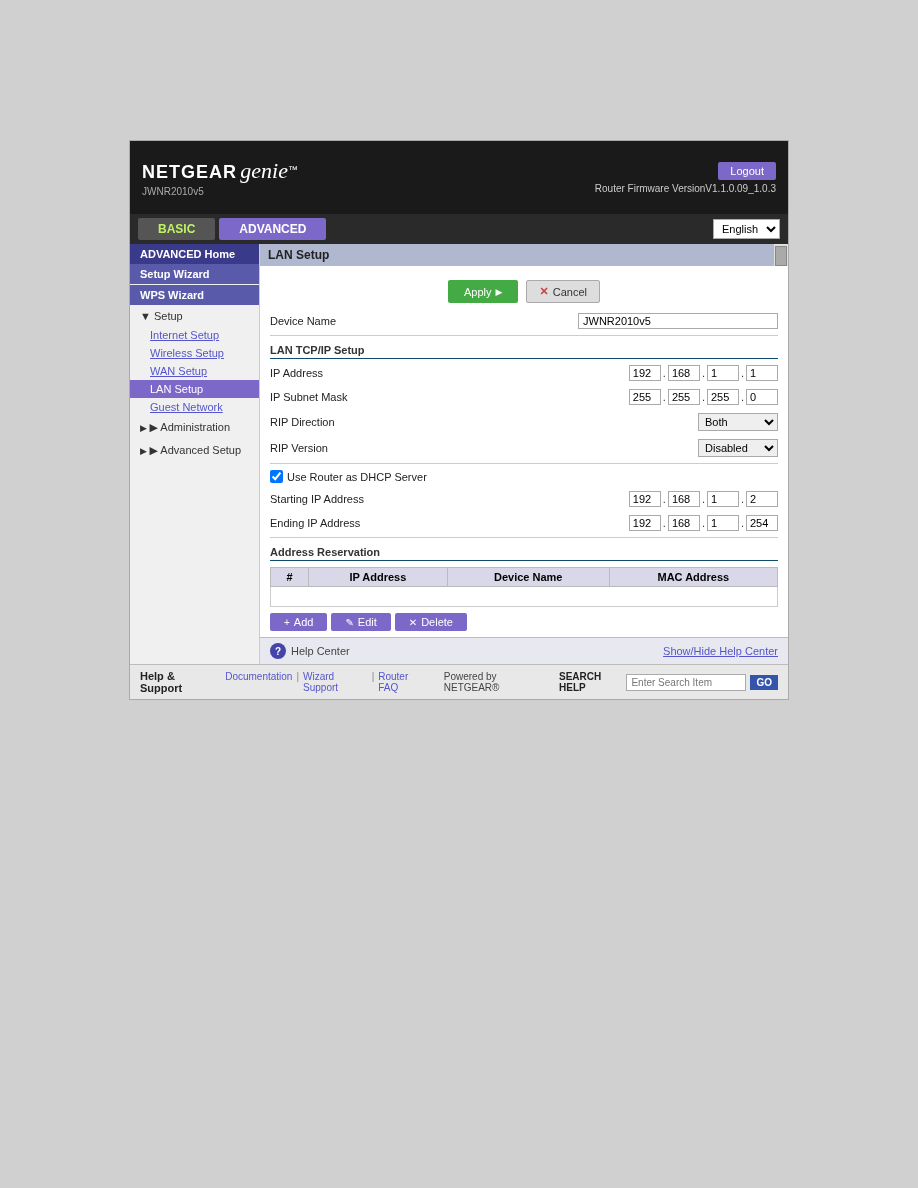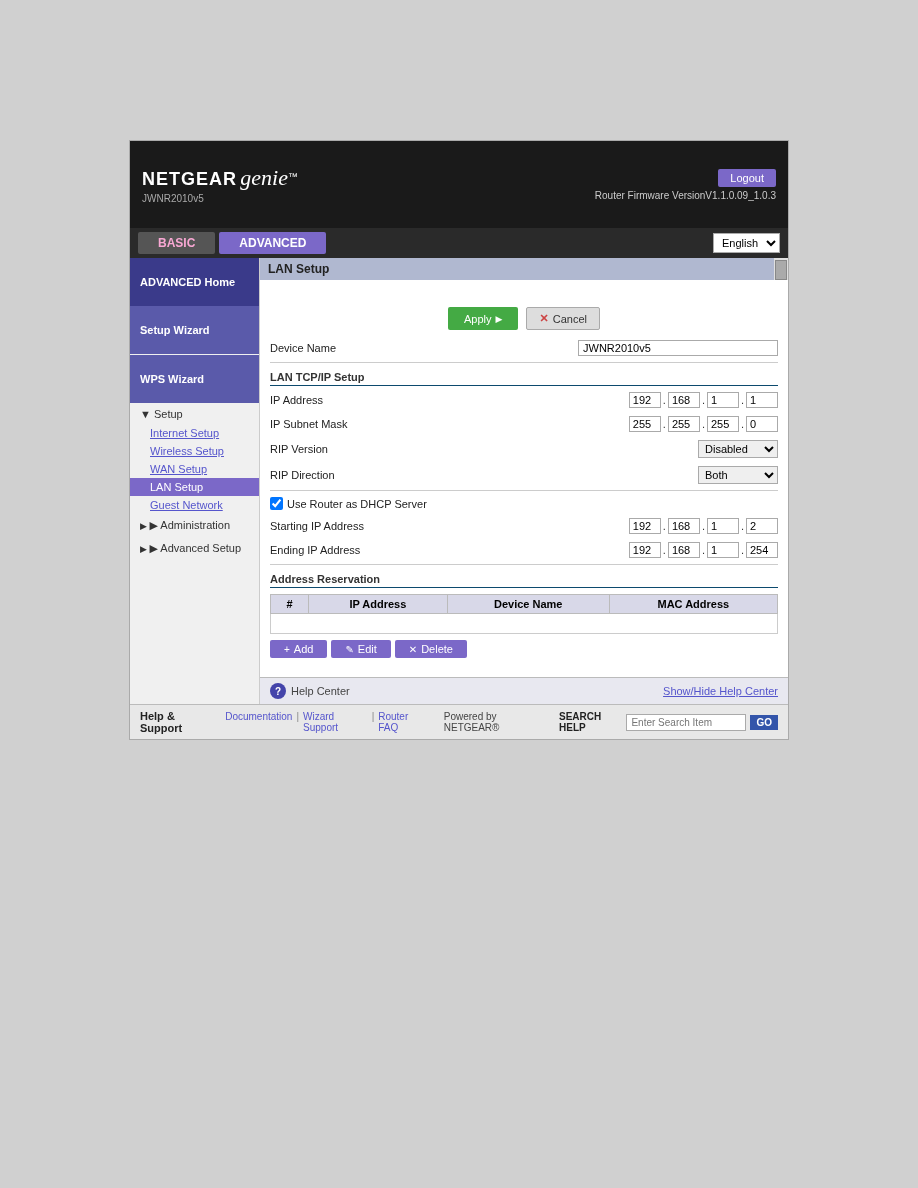--- a/index.html
+++ b/index.html
@@ -23,21 +23,21 @@
 
     .router-ui {
       width: 660px;
       border: 1px solid #aaa;
       background: #fff;
     }
 
     
     .header {
       background: #1a1a1a;
-      padding: 24px 12px;
+      padding: 17px 12px;
       display: flex;
       align-items: center;
       justify-content: space-between;
     }
     .header-left {}
     .brand-netgear {
       font-size: 18px;
       font-weight: 900;
       color: #fff;
       letter-spacing: 1px;
@@ -92,21 +92,21 @@
     }
     .tab {
       padding: 4px 20px;
       font-size: 12px;
       font-weight: bold;
       cursor: pointer;
       border-radius: 2px;
     }
     .tab-basic {
       background: #555;
-      color: #f9a8d4;
+      color: #bef264;
     }
     .tab-advanced {
       background: #7b68c8;
       color: #fff;
     }
     .lang-select {
       background: #fff;
       border: 1px solid #aaa;
       font-size: 11px;
       padding: 2px 4px;
@@ -119,21 +119,21 @@
     }
 
     
     .sidebar {
       width: 130px;
       background: #f0f0f0;
       border-right: 1px solid #ccc;
       flex-shrink: 0;
     }
     .sidebar-item {
-      padding: 18px 10px;
+      padding: 4px 10px;
       font-size: 11px;
       cursor: pointer;
       color: #222;
     }
     .sidebar-item.active-header {
       background: #3a3a8a;
       color: #fff;
       font-weight: bold;
     }
     .sidebar-item.wizard {
@@ -164,21 +164,21 @@
       font-size: 11px;
       color: #333;
       cursor: pointer;
     }
     .sidebar-group-header::before {
       content: '▶ ';
       font-size: 9px;
     }
 
     .content-inner {
-      padding: 19px 10px;
+      padding: 6px 10px;
     }
 
     
     .action-bar {
       display: flex;
       justify-content: center;
       gap: 8px;
       margin: 8px 0;
     }
     .apply-btn {
@@ -558,36 +558,36 @@
               <span class="ip-dot">.</span>
               <input class="ip-field" type="text" value="255" style="">
               <span class="ip-dot">.</span>
               <input class="ip-field" type="text" value="255" style="">
               <span class="ip-dot">.</span>
               <input class="ip-field" type="text" value="0" style="">
             </div>
           </div>
 
           <div class="form-row">
+            <span class="form-label">RIP Direction</span>
+            <select class="select-field">
+              <option>Both</option>
+              <option>In</option>
+              <option>Out</option>
+              <option>None</option>
+            </select>
+          </div>
+
+          <div class="form-row">
             <span class="form-label">RIP Version</span>
             <select class="select-field">
               <option>Disabled</option>
               <option>RIP-1</option>
               <option>RIP-2</option>
               <option>Both</option>
-            </select>
-          </div>
-
-          <div class="form-row">
-            <span class="form-label">RIP Direction</span>
-            <select class="select-field">
-              <option>Both</option>
-              <option>In</option>
-              <option>Out</option>
-              <option>None</option>
             </select>
           </div>
 
           <hr class="divider-line">
 
           <div class="checkbox-row">
             <input type="checkbox" checked="" style="">
             <span>Use Router as DHCP Server</span>
           </div>
 

